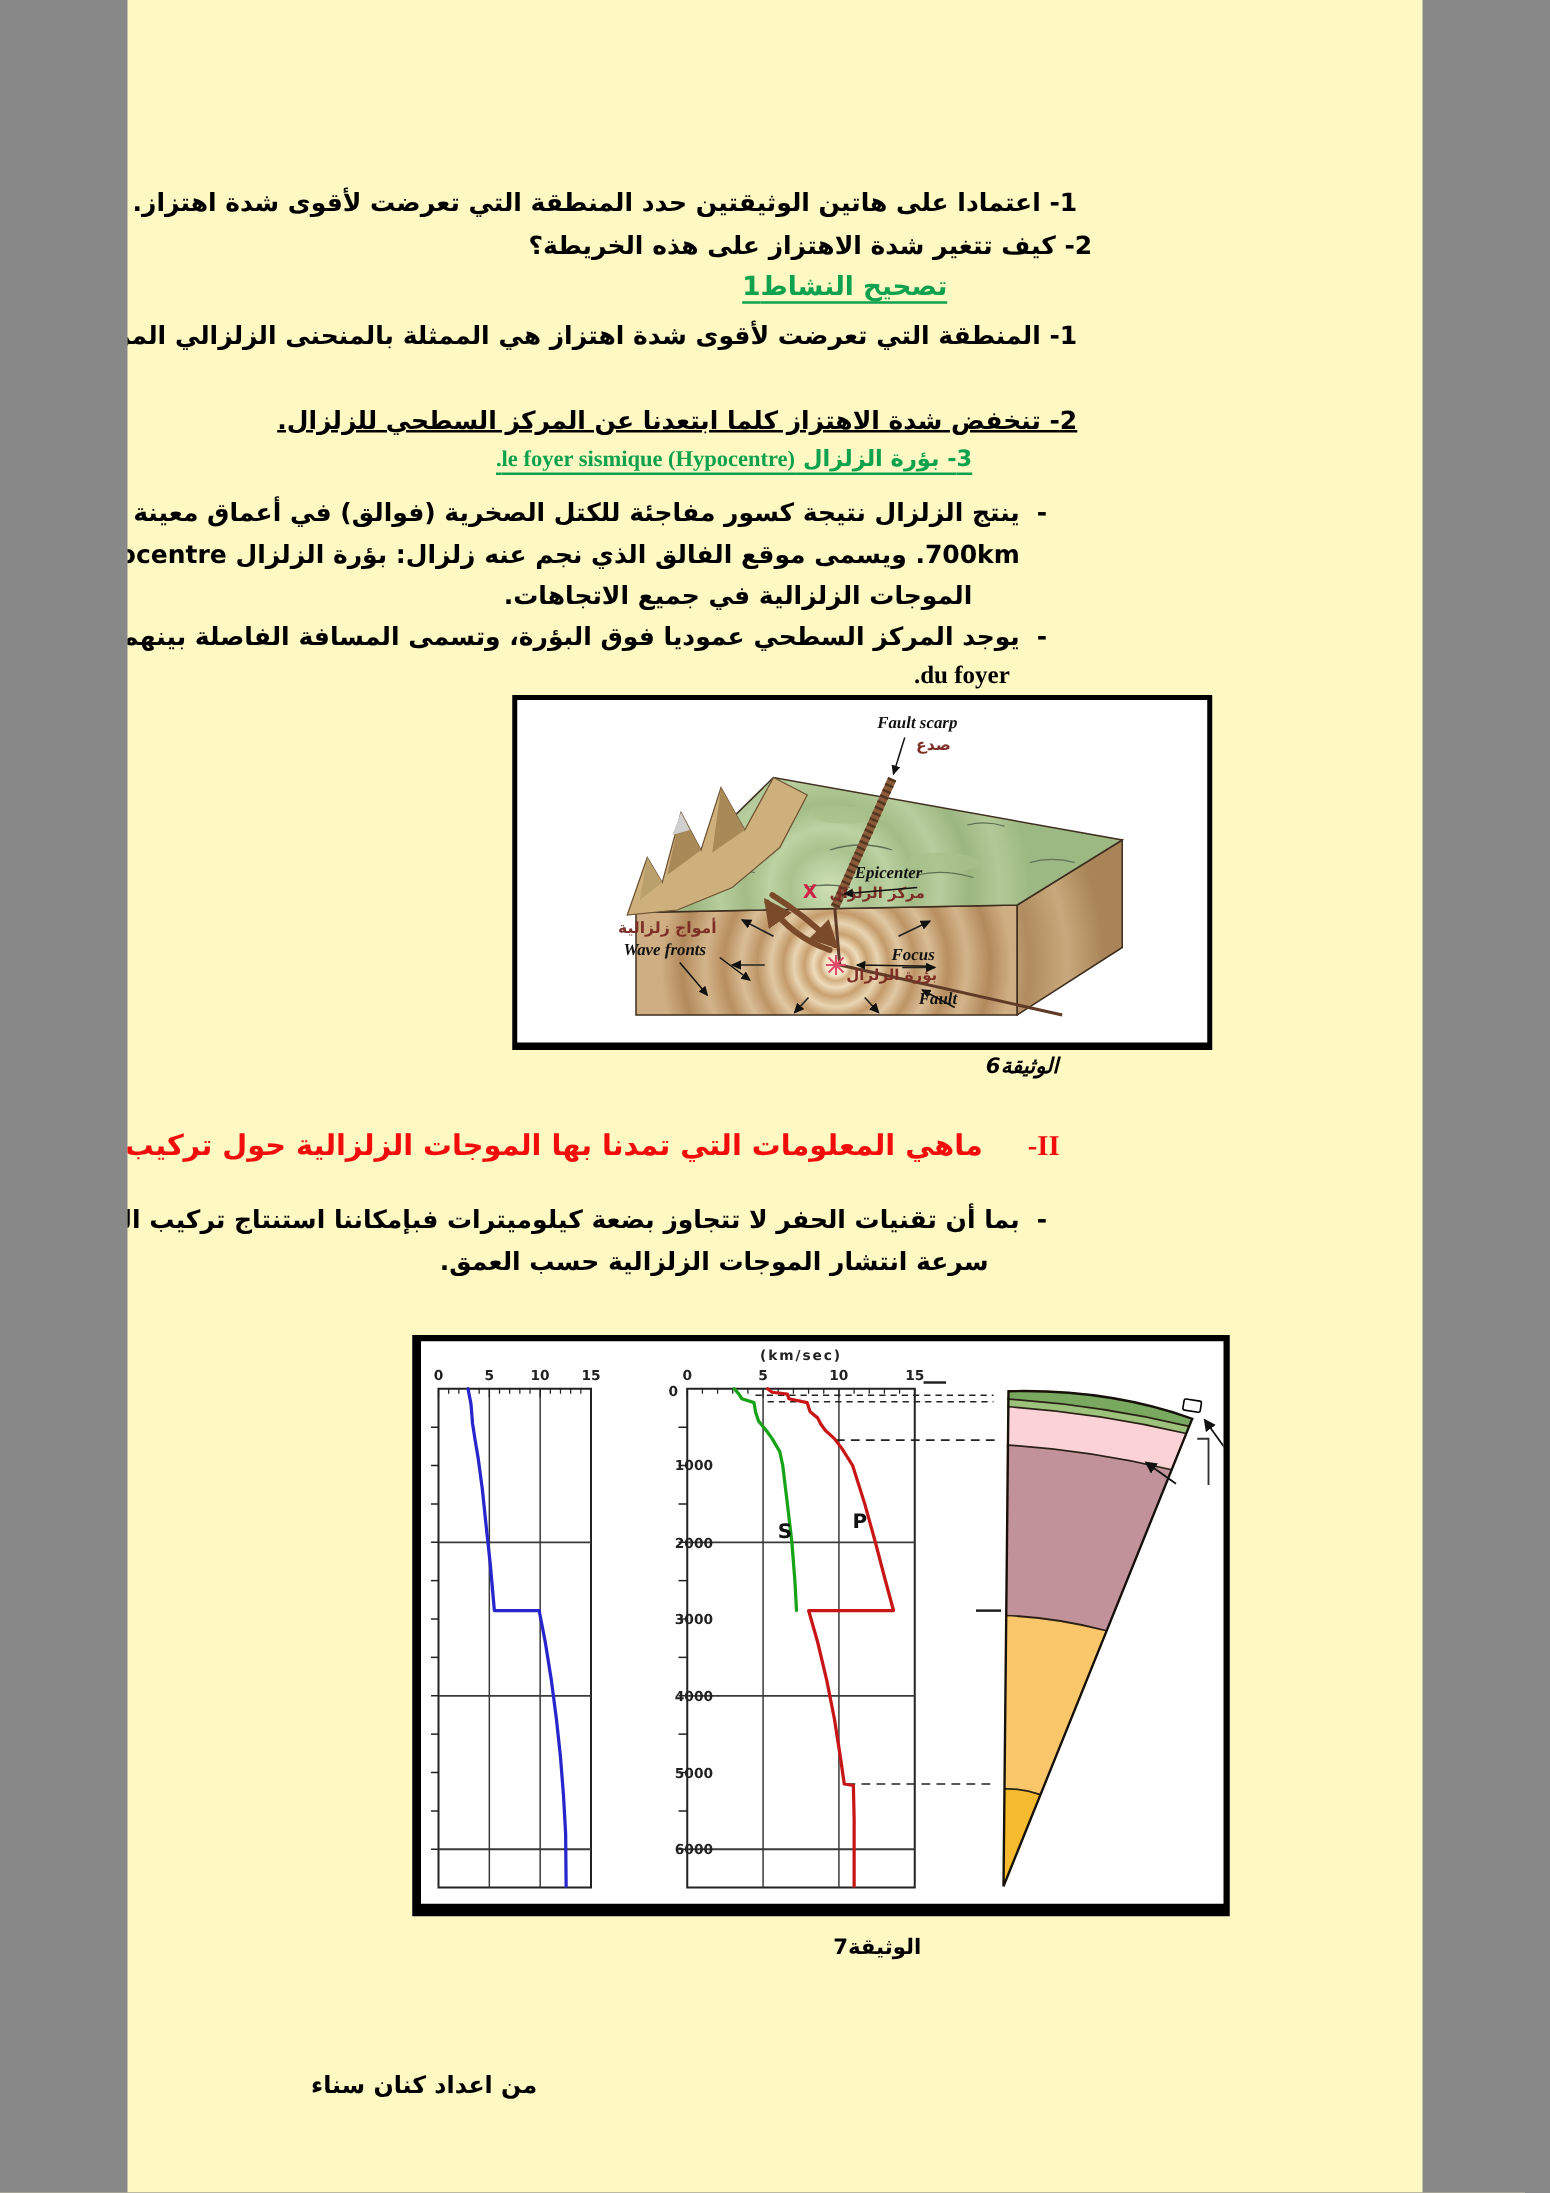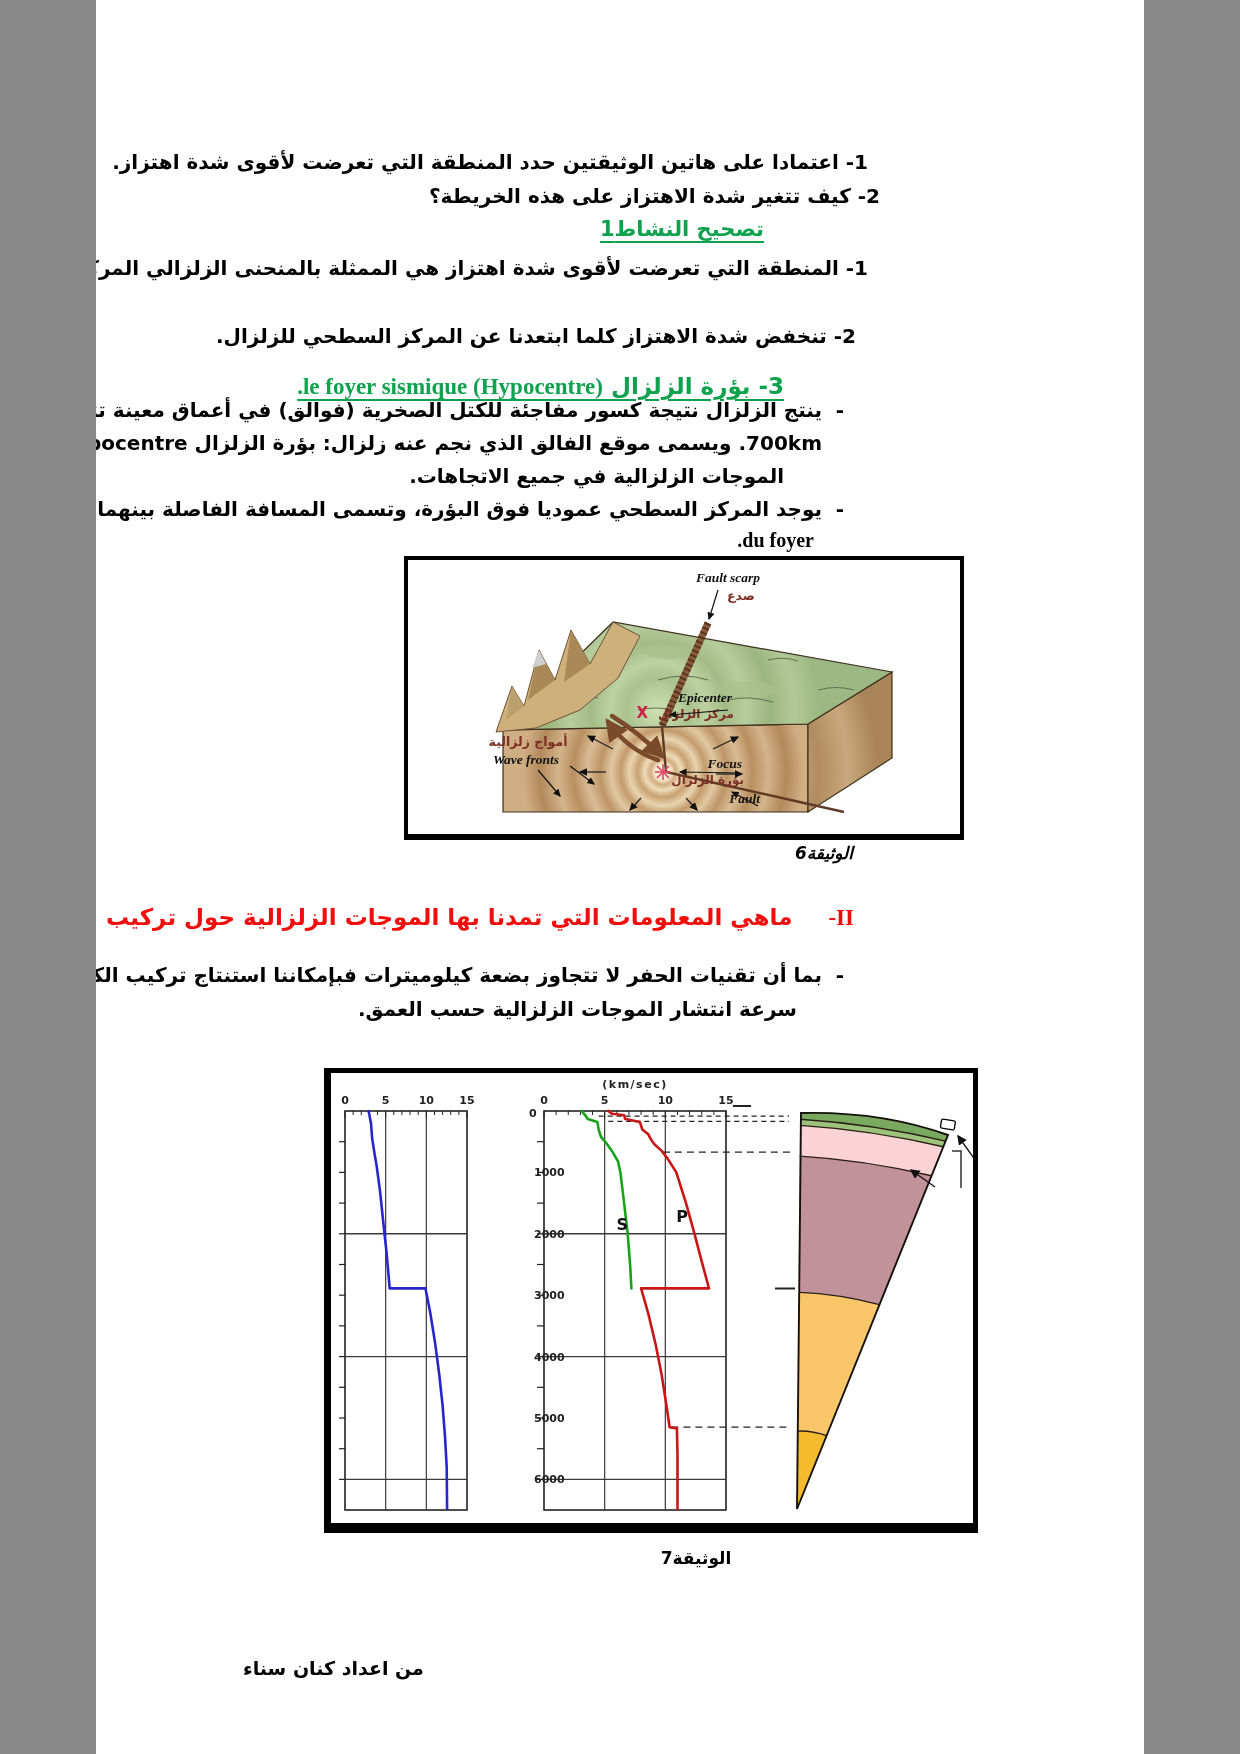--- a/index.html
+++ b/index.html
@@ -1,18 +1,18 @@
 <!DOCTYPE html>
 <html lang="ar"><head>
 <meta charset="utf-8">
 <style>
   html,body{margin:0;padding:0;background:#888;}
   #page{
-    position:relative;width:1036px;height:1754px;margin:0 auto;background:#ffffff;
-    font-family:"DejaVu Sans",sans-serif;direction:rtl;overflow:hidden;color:#000;padding-left:12px;
+    position:relative;width:1036px;height:1754px;margin:0 auto;background:#fef9c3;
+    font-family:"DejaVu Sans",sans-serif;direction:rtl;overflow:hidden;color:#000;
   }
   .tl{position:absolute;font-weight:bold;font-size:20px;line-height:1.25;white-space:nowrap;color:#000;}
   .dash{position:absolute;font-weight:bold;font-size:20px;color:#000;}
   .latin{font-family:"Liberation Serif",serif;}
   .ghead{color:#0ea24e;font-size:21px;text-decoration:underline;text-decoration-thickness:2px;text-underline-offset:5px;}
   #red-heading{color:#f20d0d;font-size:23px;}
   #red-heading .rh-numeral{font-family:"Liberation Serif",serif;margin-left:36px;margin-top:20px;}
   .figbox{position:absolute;background:#fff;}
   #fig6-box{left:308px;top:556px;width:552px;height:274px;border:4px solid #000;border-bottom-width:6px;}
   #fig7-box{left:228px;top:1068px;width:642px;height:450px;border:5px solid #000;border-bottom-width:10px;border-left-width:7px;}
@@ -28,23 +28,23 @@
 <body>
 
 <div id="page">
 
   <div class="tl" style="top:150px;right:276px;">1- اعتمادا على هاتين الوثيقتين حدد المنطقة التي تعرضت لأقوى شدة اهتزاز.</div>
   <div class="tl" style="top:184px;right:264px;">2- كيف تتغير شدة الاهتزاز على هذه الخريطة؟</div>
 
   <div class="tl ghead" style="top:216px;right:380px;">تصحيح النشاط1</div>
 
   <div class="tl" style="top:256px;right:276px;">1- المنطقة التي تعرضت لأقوى شدة اهتزاز هي الممثلة بالمنحنى الزلزالي المركزي (اريت) وبذلك تسمى</div>
-  <div class="tl" style="top:324px;right:288px;">2- تنخفض شدة الاهتزاز كلما ابتعدنا عن المركز السطحي للزلزال.</div>
-
-  <div class="tl ghead" style="top:372px;right:360px;font-size:23px;">
+  <div class="tl" style="top:324px;right:276px;text-decoration:underline;">2- تنخفض شدة الاهتزاز كلما ابتعدنا عن المركز السطحي للزلزال.</div>
+
+  <div class="tl ghead" style="top:356px;right:360px;font-size:18px;">
     <span>3- بؤرة الزلزال</span>
     <span class="latin">le foyer sismique (Hypocentre).</span>
   </div>
 
   <div class="dash" style="top:398px;right:300px;">-</div>
   <div class="tl" style="top:398px;right:322px;">ينتج الزلزال نتيجة كسور مفاجئة للكتل الصخرية (فوالق) في أعماق معينة تتراوح عموما بين 1km و</div>
   <div class="tl" style="top:431px;right:322px;">700km. ويسمى موقع الفالق  الذي نجم عنه زلزال: بؤرة الزلزال Hypocentre أي من حيث تنتشر</div>
   <div class="tl" style="top:464px;right:360px;">الموجات الزلزالية في جميع الاتجاهات.</div>
 
   <div class="dash" style="top:497px;right:300px;">-</div>

